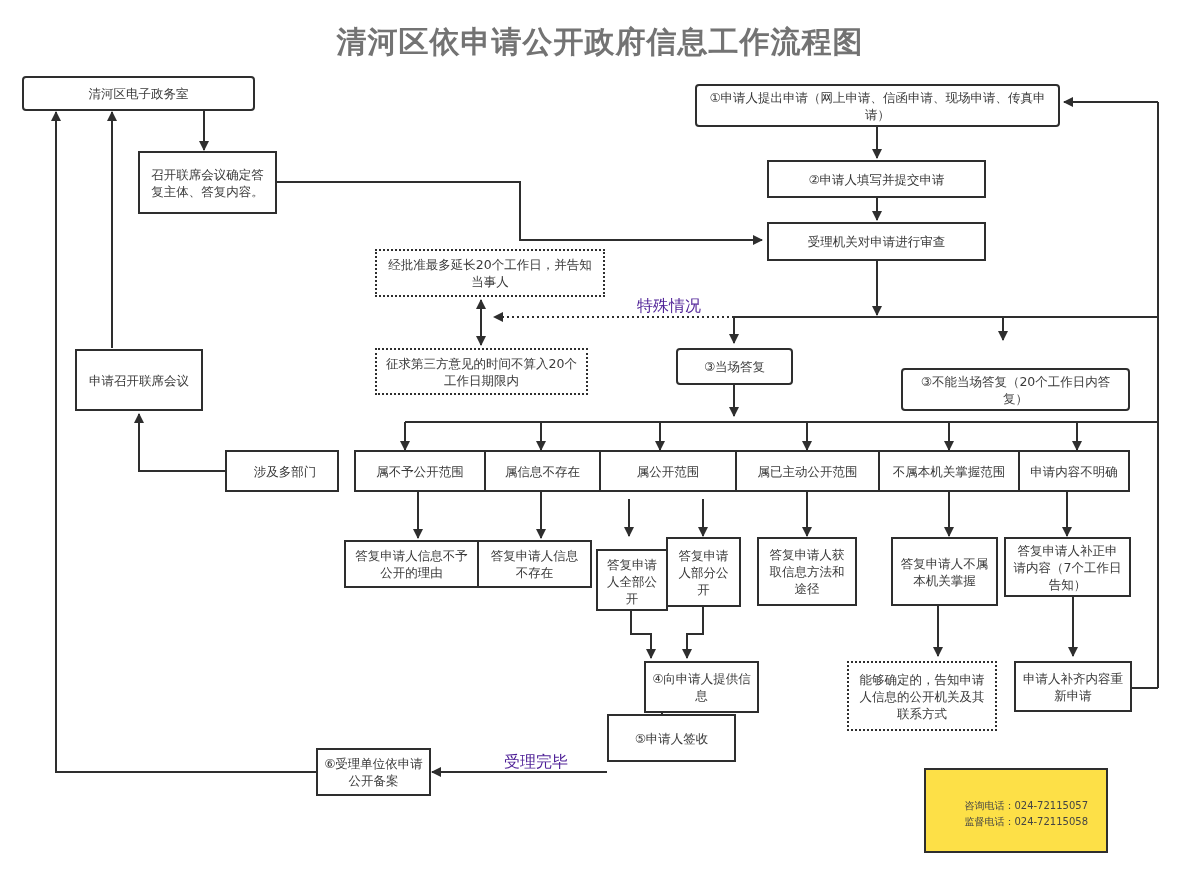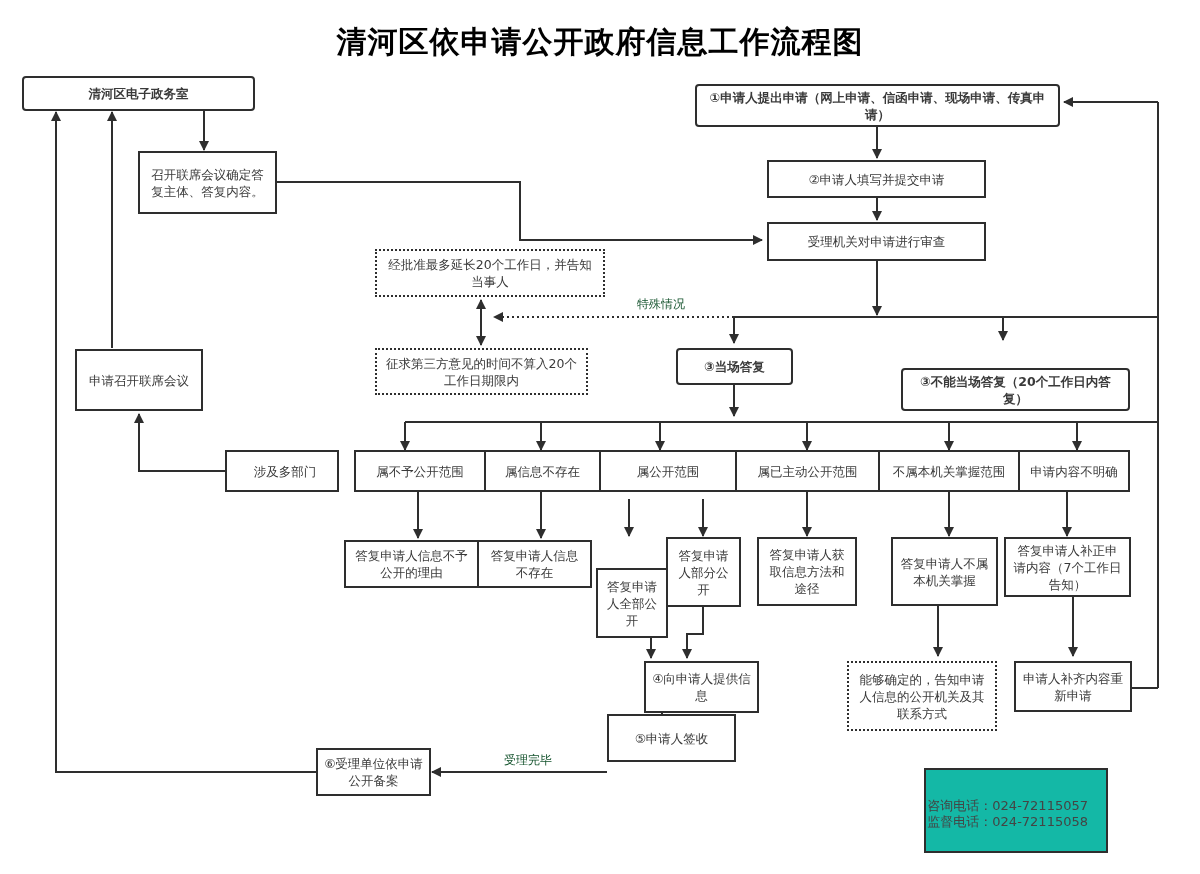--- a/index.html
+++ b/index.html
@@ -1,29 +1,29 @@
 <!DOCTYPE html>
 <html><head>
 <meta charset="utf-8">
 <style>
   html, body { margin: 0; padding: 0; background: #ffffff; }
   body { width: 1200px; height: 874px; position: relative; overflow: hidden;
          font-family: "DejaVu Sans", sans-serif; color: #333333; }
   #title { position: absolute; left: 0; top: 22px; width: 1200px; text-align: center;
            font-family: "DejaVu Sans", sans-serif; font-weight: bold; font-size: 30px;
-           color: #000000; letter-spacing: 1px; }
+           color: #737373; letter-spacing: 1px; }
   svg#wires { position: absolute; left: 0; top: 0; }
   .node { position: absolute; box-sizing: border-box; border: 2px solid #2e2e2e; background: #ffffff;
           display: flex; align-items: center; justify-content: center; text-align: center;
           font-size: 12.5px; line-height: 17px; color: #3a3a3a; padding: 2px 6px; }
-  .rounded { border-radius: 4px; font-weight: bold; }
+  .rounded { border-radius: 4px; }
   .dotted { border: 2px dotted #2e2e2e; }
-  .lbl { position: absolute; font-size: 12px; color: #14532d; white-space: nowrap; }
-  .contact { position: absolute; box-sizing: border-box; border: 2px solid #2e2e2e; background: #14b8a6;
-             font-size: 13px; line-height: 16px; color: #444; }
+  .lbl { position: absolute; font-size: 16px; color: #4c1d95; white-space: nowrap; }
+  .contact { position: absolute; box-sizing: border-box; border: 2px solid #2e2e2e; background: #fde047;
+             font-size: 10px; line-height: 16px; color: #444; }
   .contact .lines { position: absolute; right: 18px; top: 28px; text-align: left; }
 </style>
 </head>
 <body>
 
 <div id="title">清河区依申请公开政府信息工作流程图</div>
 
 <svg id="wires" width="1200" height="874">
   <defs>
     <marker id="ah" markerWidth="10" markerHeight="10" refX="9" refY="5" orient="auto" markerUnits="userSpaceOnUse">
@@ -158,21 +158,21 @@
 <div class="node" style="left:1018px;top:450px;width:112px;height:42px;">
     <span>申请内容不明确</span>
   </div>
 
 <div class="node" style="left:344px;top:540px;width:135px;height:48px;">
     <span>答复申请人信息不予公开的理由</span>
   </div>
 <div class="node" style="left:477px;top:540px;width:115px;height:48px;">
     <span>答复申请人信息不存在</span>
   </div>
-<div class="node" style="left:596px;top:568px;width:72px;height:70px;">
+<div class="node" style="left:596px;top:549px;width:72px;height:62px;align-items:flex-end;">
     <span>答复申请人全部公开</span>
   </div>
 <div class="node" style="left:666px;top:537px;width:75px;height:70px;">
     <span>答复申请人部分公开</span>
   </div>
 <div class="node" style="left:757px;top:537px;width:100px;height:69px;">
     <span>答复申请人获取信息方法和途径</span>
   </div>
 <div class="node" style="left:891px;top:537px;width:107px;height:69px;">
     <span>答复申请人不属本机关掌握</span>

